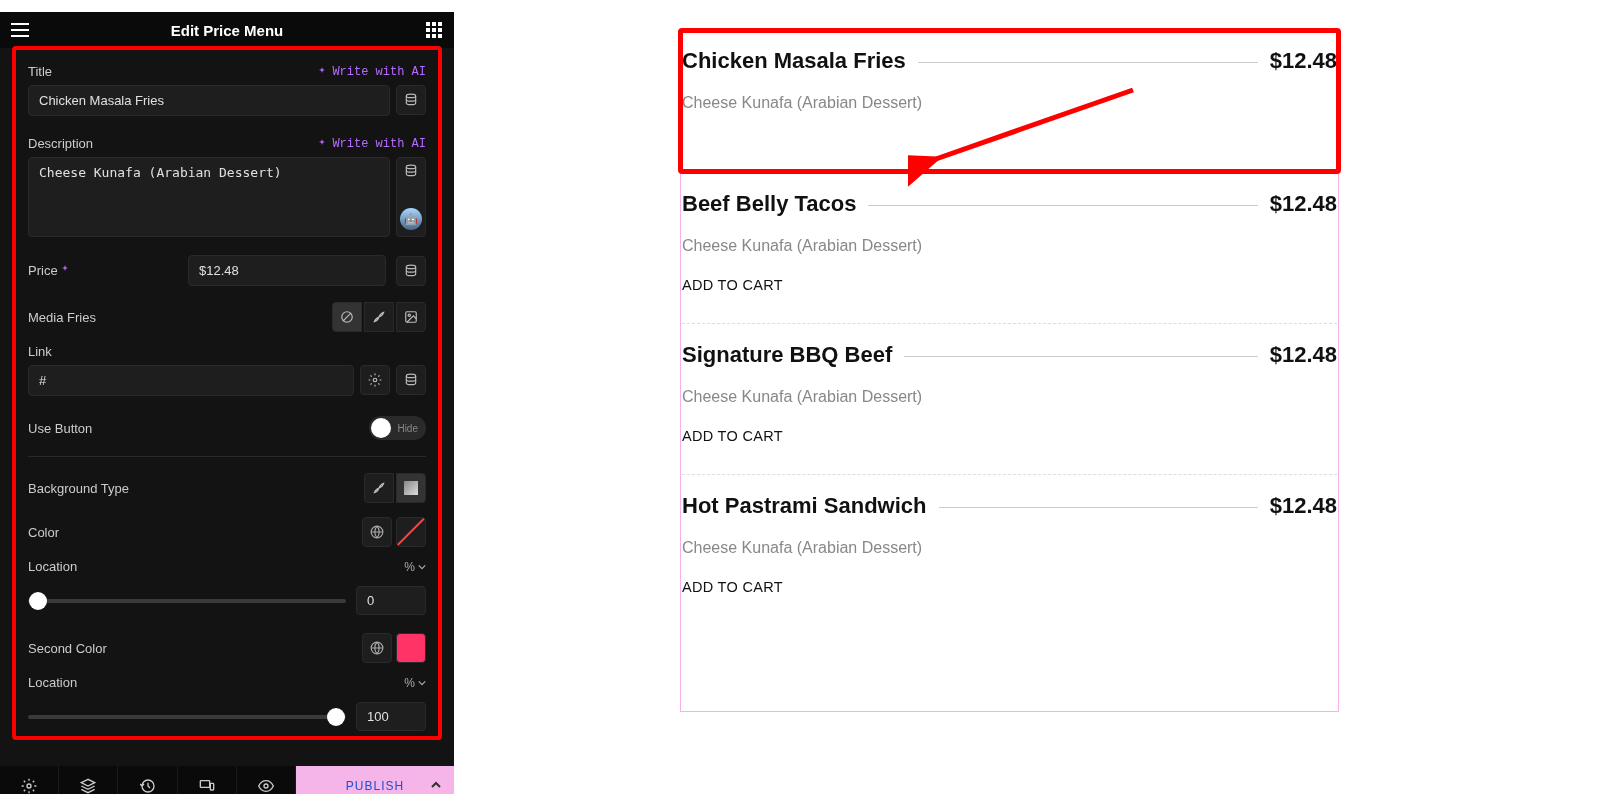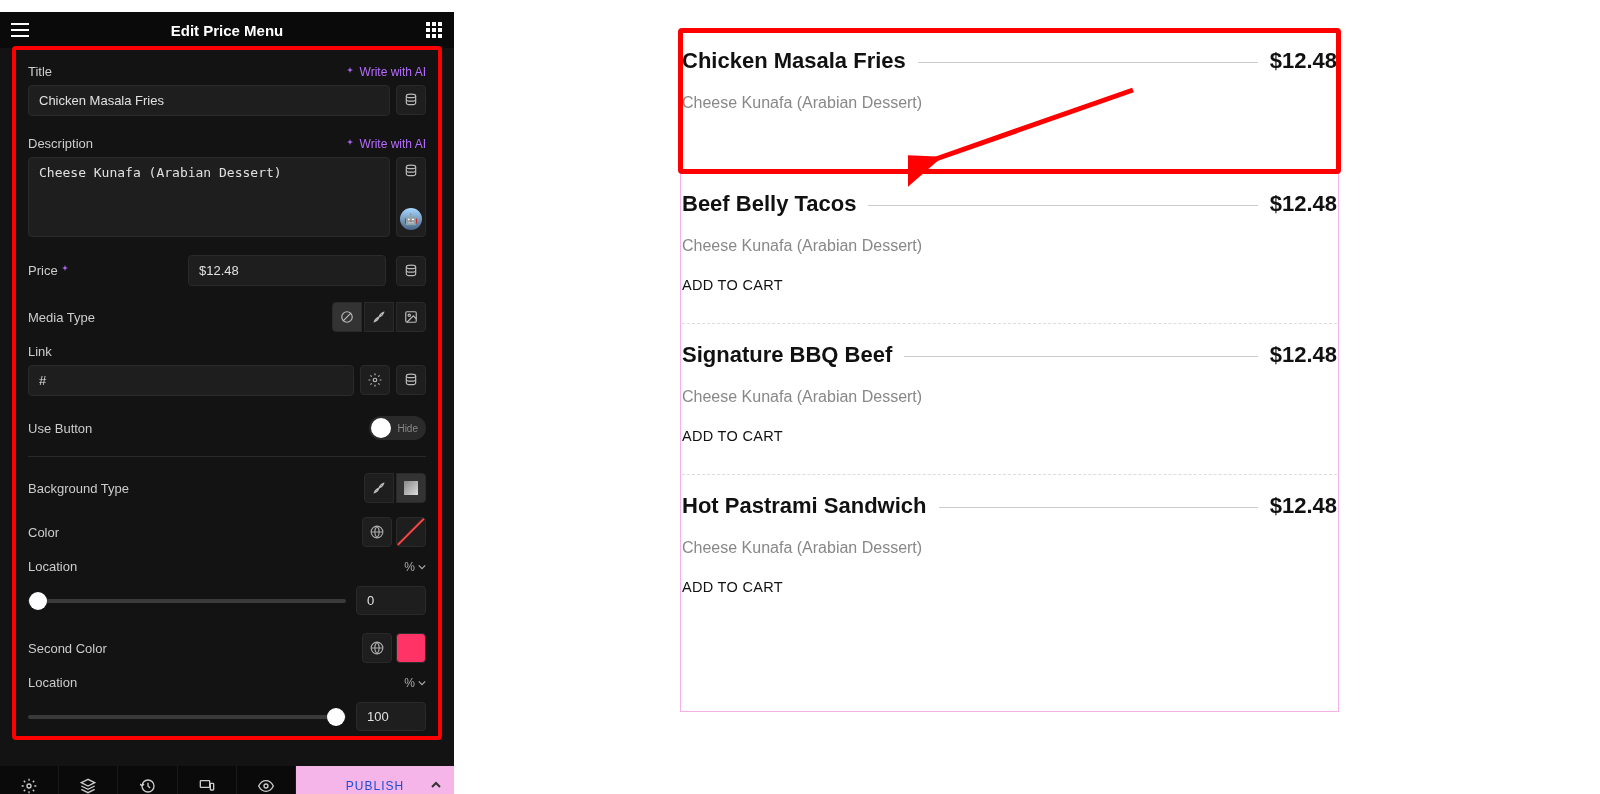--- a/index.html
+++ b/index.html
@@ -9,21 +9,21 @@
 .sidebar-header { height: 36px; background: #0a0a0a; display: flex; align-items: center; justify-content: space-between; padding: 0 8px; }
 .sidebar-header-title { flex: 1; text-align: center; font-size: 15px; font-weight: 600; color: #fff; }
 .hamburger-icon, .grid-icon { width: 24px; height: 24px; display: flex; align-items: center; justify-content: center; cursor: pointer; color: #fff; }
 
 .red-frame { position: absolute; left: 12px; top: 34px; right: 12px; height: 694px; border: 4px solid #f00; border-radius: 4px; pointer-events: none; }
 
 .panel-body { position: absolute; left: 18px; top: 40px; right: 18px; bottom: 58px; overflow: hidden; padding: 4px 10px 0 10px; }
 
 .field-row { display: flex; align-items: center; justify-content: space-between; margin: 8px 0 6px 0; }
 .field-label { font-size: 13px; color: #ccc; }
-.ai-link { font-size: 12px; color: #b66cff; display: flex; align-items: center; gap: 4px; cursor: pointer; }
+.ai-link { font-size: 12px; color: #b66cff; display: flex; align-items: center; gap: 4px; cursor: pointer; font-family: Liberation Mono, monospace; }
 .ai-link svg { width: 12px; height: 12px; }
 
 .input-wrap { display: flex; gap: 6px; }
 .text-input, .textarea-input, .select-input { flex: 1; background: #1e1e1e; border: 1px solid #2a2a2a; border-radius: 4px; color: #e0e0e0; font-size: 13px; padding: 7px 10px; outline: none; }
 .textarea-wrap { position: relative; display: flex; gap: 6px; }
 .textarea-input { height: 80px; resize: none; }
 .textarea-side { width: 30px; background: #1e1e1e; border: 1px solid #2a2a2a; border-radius: 4px; display: flex; flex-direction: column; align-items: center; justify-content: space-between; padding: 6px 0; }
 .square-btn { width: 30px; height: 30px; background: #1e1e1e; border: 1px solid #2a2a2a; border-radius: 4px; display: flex; align-items: center; justify-content: center; cursor: pointer; color: #bbb; }
 
 .price-row { display: flex; align-items: center; gap: 10px; margin-top: 18px; }
@@ -171,21 +171,21 @@
       <div class="square-btn">
         <svg width="14" height="14" viewBox="0 0 24 24" fill="none" stroke="currentColor" stroke-width="2">
             <ellipse cx="12" cy="5" rx="8" ry="3"></ellipse>
             <path d="M4 5v6c0 1.7 3.6 3 8 3s8-1.3 8-3V5"></path>
             <path d="M4 11v6c0 1.7 3.6 3 8 3s8-1.3 8-3v-6"></path>
           </svg>
       </div>
     </div>
 
     <div class="media-row">
-      <span class="field-label">Media Type</span>
+      <span class="field-label">Media Fries</span>
       <div class="btn-group">
         <div class="square-btn active">
           <svg width="14" height="14" viewBox="0 0 24 24" fill="none" stroke="currentColor" stroke-width="2">
               <circle cx="12" cy="12" r="9"></circle>
               <path d="M5 19L19 5"></path>
             </svg>
         </div>
         <div class="square-btn">
           <svg width="14" height="14" viewBox="0 0 24 24" fill="none" stroke="currentColor" stroke-width="2">
               <path d="M4 20s2-6 8-8 8-8 8-8-6 2-8 8-8 8-8 8z"></path>

